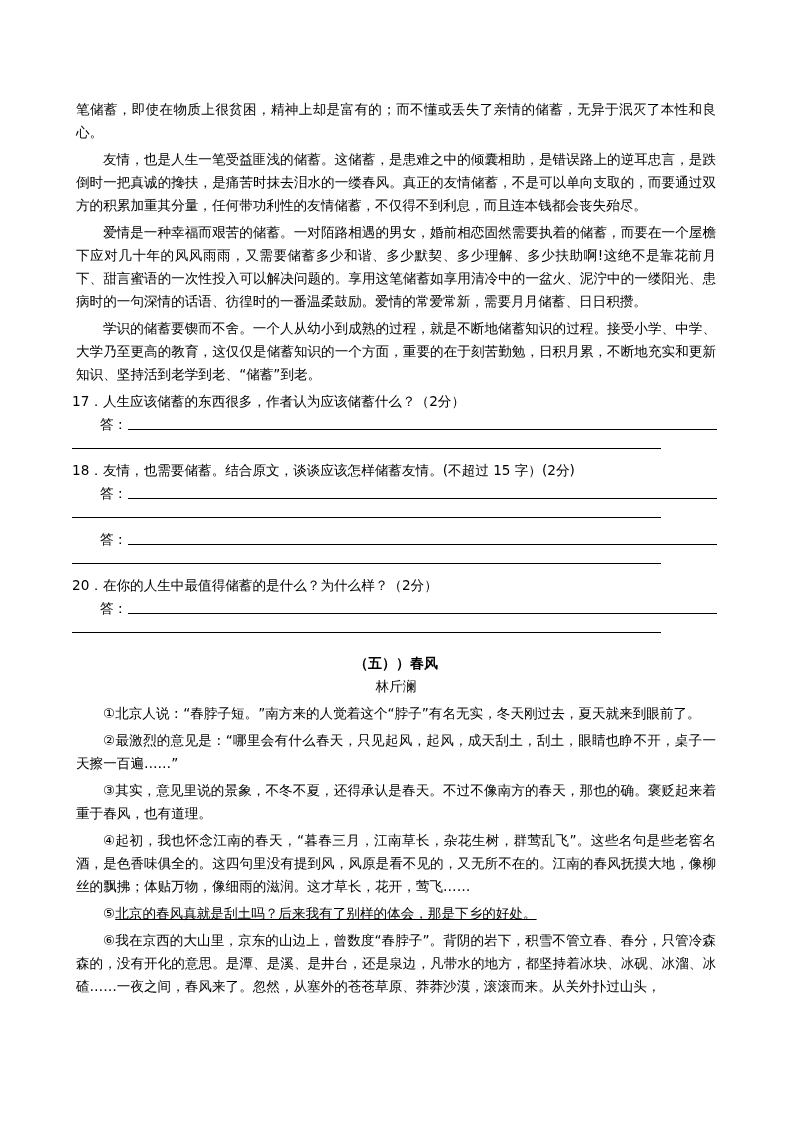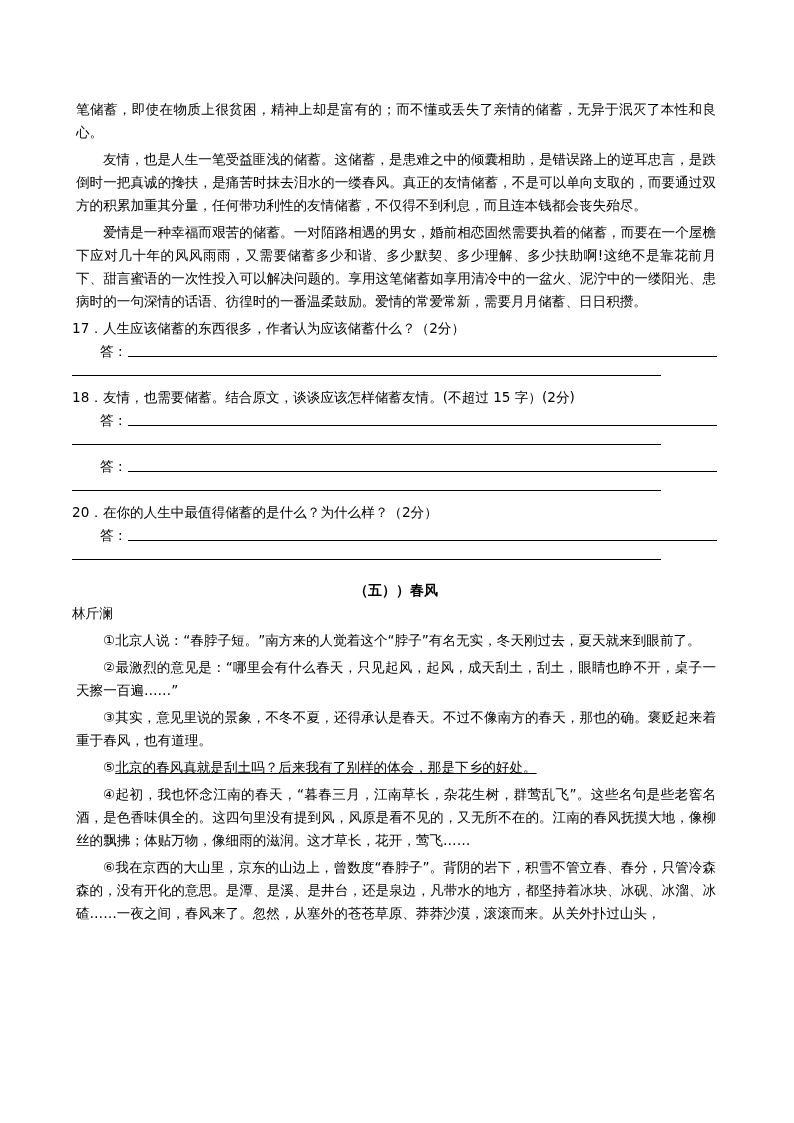--- a/index.html
+++ b/index.html
@@ -8,31 +8,32 @@
   .page { position: absolute; left: 72px; top: 94px; width: 648px; font-size: 13.6px; line-height: 23px; }
   p { margin: 4px; text-align: justify; }
   .indent { text-indent: 27px; }
   .q { margin: 0; }
   .ans-row { position: relative; height: 23px; }
   .ans-label { position: absolute; left: 28px; top: 0; }
   .line1 { position: absolute; left: 56px; right: 3px; top: 16px; border-bottom: 1px solid #000; }
   .line2 { position: relative; height: 23px; }
   .line2 .ln { position: absolute; left: 0; width: 589px; top: 12px; border-bottom: 1px solid #000; }
   .sec-title { text-align: center; font-weight: bold; font-size: 14px; margin-top: 9px; }
-  .author { }
+  .author { text-align: center; }
   .u { text-decoration: underline; }
 </style>
 </head>
 <body>
 
 <div class="page">
   <section>
     <p>笔储蓄，即使在物质上很贫困，精神上却是富有的；而不懂或丢失了亲情的储蓄，无异于泯灭了本性和良心。</p>
     <p class="indent">友情，也是人生一笔受益匪浅的储蓄。这储蓄，是患难之中的倾囊相助，是错误路上的逆耳忠言，是跌倒时一把真诚的搀扶，是痛苦时抹去泪水的一缕春风。真正的友情储蓄，不是可以单向支取的，而要通过双方的积累加重其分量，任何带功利性的友情储蓄，不仅得不到利息，而且连本钱都会丧失殆尽。</p>
     <p class="indent">爱情是一种幸福而艰苦的储蓄。一对陌路相遇的男女，婚前相恋固然需要执着的储蓄，而要在一个屋檐下应对几十年的风风雨雨，又需要储蓄多少和谐、多少默契、多少理解、多少扶助啊!这绝不是靠花前月下、甜言蜜语的一次性投入可以解决问题的。享用这笔储蓄如享用清冷中的一盆火、泥泞中的一缕阳光、患病时的一句深情的话语、彷徨时的一番温柔鼓励。爱情的常爱常新，需要月月储蓄、日日积攒。</p>
+    <p class="indent">学识的储蓄要锲而不舍。一个人从幼小到成熟的过程，就是不断地储蓄知识的过程。接受小学、中学、大学乃至更高的教育，这仅仅是储蓄知识的一个方面，重要的在于刻苦勤勉，日积月累，不断地充实和更新知识、坚持活到老学到老、“储蓄”到老。</p>
   </section>
 
   <section>
     <div>
       <p class="q">17．人生应该储蓄的东西很多，作者认为应该储蓄什么？（2分）</p>
       <div class="ans-row">
         <span class="ans-label">答：</span>
         <span class="line1"></span>
       </div>
       <div class="line2">
@@ -69,17 +70,17 @@
         </div>
     </div>
   </section>
 
   <section>
     <div class="sec-title">（五））春风</div>
     <div class="author">林斤澜</div>
     <p class="indent">①北京人说：“春脖子短。”南方来的人觉着这个“脖子”有名无实，冬天刚过去，夏天就来到眼前了。</p>
     <p class="indent">②最激烈的意见是：“哪里会有什么春天，只见起风，起风，成天刮土，刮土，眼睛也睁不开，桌子一天擦一百遍……”</p>
     <p class="indent">③其实，意见里说的景象，不冬不夏，还得承认是春天。不过不像南方的春天，那也的确。褒贬起来着重于春风，也有道理。</p>
+    <p class="indent">④起初，我也怀念江南的春天，“暮春三月，江南草长，杂花生树，群莺乱飞”。这些名句是些老窖名酒，是色香味俱全的。这四句里没有提到风，风原是看不见的，又无所不在的。江南的春风抚摸大地，像柳丝的飘拂；体贴万物，像细雨的滋润。这才草长，花开，莺飞……</p>
     <p class="indent"><span>⑤</span><span class="u">北京的春风真就是刮土吗？后来我有了别样的体会，那是下乡的好处。</span></p>
-    <p class="indent">④起初，我也怀念江南的春天，“暮春三月，江南草长，杂花生树，群莺乱飞”。这些名句是些老窖名酒，是色香味俱全的。这四句里没有提到风，风原是看不见的，又无所不在的。江南的春风抚摸大地，像柳丝的飘拂；体贴万物，像细雨的滋润。这才草长，花开，莺飞……</p>
     <p class="indent">⑥我在京西的大山里，京东的山边上，曾数度“春脖子”。背阴的岩下，积雪不管立春、春分，只管冷森森的，没有开化的意思。是潭、是溪、是井台，还是泉边，凡带水的地方，都坚持着冰块、冰砚、冰溜、冰碴……一夜之间，春风来了。忽然，从塞外的苍苍草原、莽莽沙漠，滚滚而来。从关外扑过山头，</p>
   </section>
 </div>
 
 </body></html>

